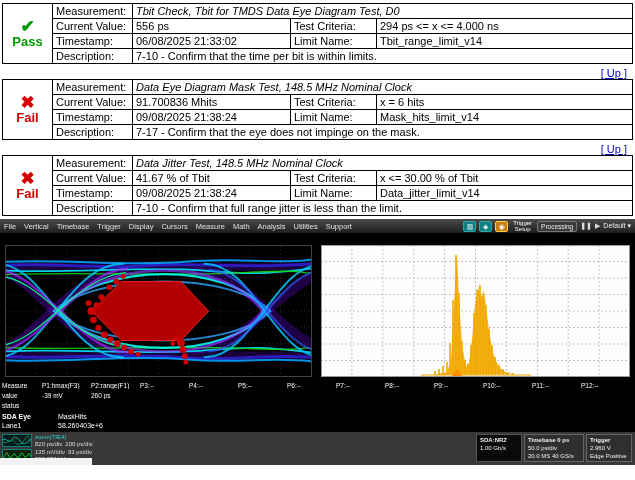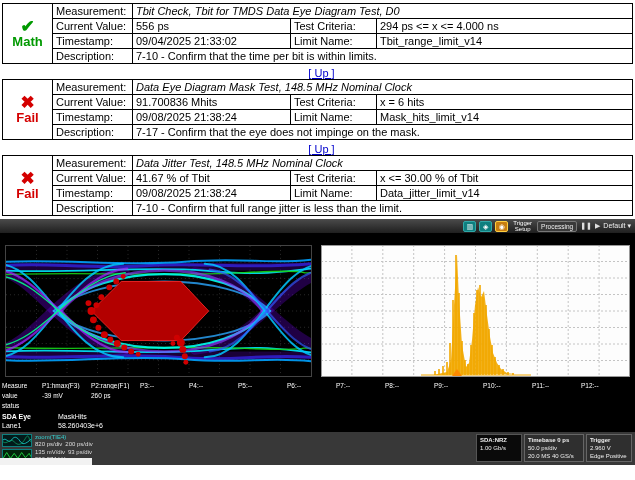--- a/index.html
+++ b/index.html
@@ -13,21 +13,21 @@
   .report { padding-top:3px; }
   table.test { border-collapse:collapse; margin:0 2px; width:631px; table-layout:fixed; }
   .test td { border:1px solid #000; font-size:11px; padding:0 3px; height:15px;
              white-space:nowrap; overflow:hidden; vertical-align:middle; }
   td.status { text-align:center; padding:0; }
   .sicon { font-size:17px; line-height:16px; font-weight:bold; }
   .sword { font-weight:bold; font-size:13px; line-height:13px; }
   .pass .sicon, .pass .sword { color:#009900; }
   .fail .sicon, .fail .sword { color:#d40000; }
   .mtitle { font-weight:normal; font-style:italic; }
-  .up-row { height:15px; line-height:15px; text-align:center; padding-right:8px;margin-left:16px; }
+  .up-row { height:15px; line-height:15px; text-align:right; padding-right:8px;margin-left:16px; }
   .up-row a { font-size:11px; color:#0000cc; text-decoration:underline; cursor:pointer; }
 
   
   .scope { position:relative; width:635px; height:246px; background:#000; margin-top:3px; }
 
   .menubar { position:absolute; top:0; left:0; right:0; height:14px;
              background:linear-gradient(#4b4b4b,#1f1f1f); display:flex; align-items:center; color:#e0e0e0; }
   .menus { display:flex; }
   .menu-item { font-size:7.5px; padding:0 4px; cursor:default; }
   .tools { margin-left:auto; display:flex; align-items:center; gap:3px; padding-right:4px; }
@@ -81,34 +81,34 @@
         <col style="width:50px">
         <col style="width:80px">
         <col style="width:158px">
         <col style="width:86px">
         <col>
       </colgroup>
     <tbody>
         <tr>
       <td class="status pass" rowspan="4">
         <div class="sicon">✔</div>
-        <div class="sword">Math</div>
+        <div class="sword">Pass</div>
       </td>
       <td class="lbl">Measurement:</td>
       <td class="mtitle" colspan="3">Tbit Check, Tbit for TMDS Data Eye Diagram Test, D0</td>
     </tr>
     <tr>
       <td class="lbl">Current Value:</td>
       <td>556 ps</td>
       <td class="lbl">Test Criteria:</td>
       <td>294 ps &lt;= x &lt;= 4.000 ns</td>
     </tr>
     <tr>
       <td class="lbl">Timestamp:</td>
-      <td>09/04/2025 21:33:02</td>
+      <td>06/08/2025 21:33:02</td>
       <td class="lbl">Limit Name:</td>
       <td>Tbit_range_limit_v14</td>
     </tr>
     <tr>
       <td class="lbl">Description:</td>
       <td colspan="3">7-10 - Confirm that the time per bit is within limits.</td>
     </tr>
   </tbody>
     </table>
 
@@ -189,20 +189,34 @@
       <td class="lbl">Description:</td>
       <td colspan="3">7-10 - Confirm that full range jitter is less than the limit.</td>
     </tr>
   </tbody>
     </table>
 </div>
 
 <div class="scope">
 
   <div class="menubar">
+    <div class="menus">
+
+    <span class="menu-item">File</span>
+        <span class="menu-item">Vertical</span>
+        <span class="menu-item">Timebase</span>
+        <span class="menu-item">Trigger</span>
+        <span class="menu-item">Display</span>
+        <span class="menu-item">Cursors</span>
+        <span class="menu-item">Measure</span>
+        <span class="menu-item">Math</span>
+        <span class="menu-item">Analysis</span>
+        <span class="menu-item">Utilities</span>
+        <span class="menu-item">Support</span>
+      </div>
     <div class="tools">
       <span class="tbtn teal">▥</span>
       <span class="tbtn teal">◈</span>
       <span class="tbtn orange">◉</span>
       <span class="tlbl2">
         <span>Trigger</span>
         <span>Setup</span>
       </span>
       <span class="tbtn2">Processing</span>
       <span class="tglyph">❚❚</span>

